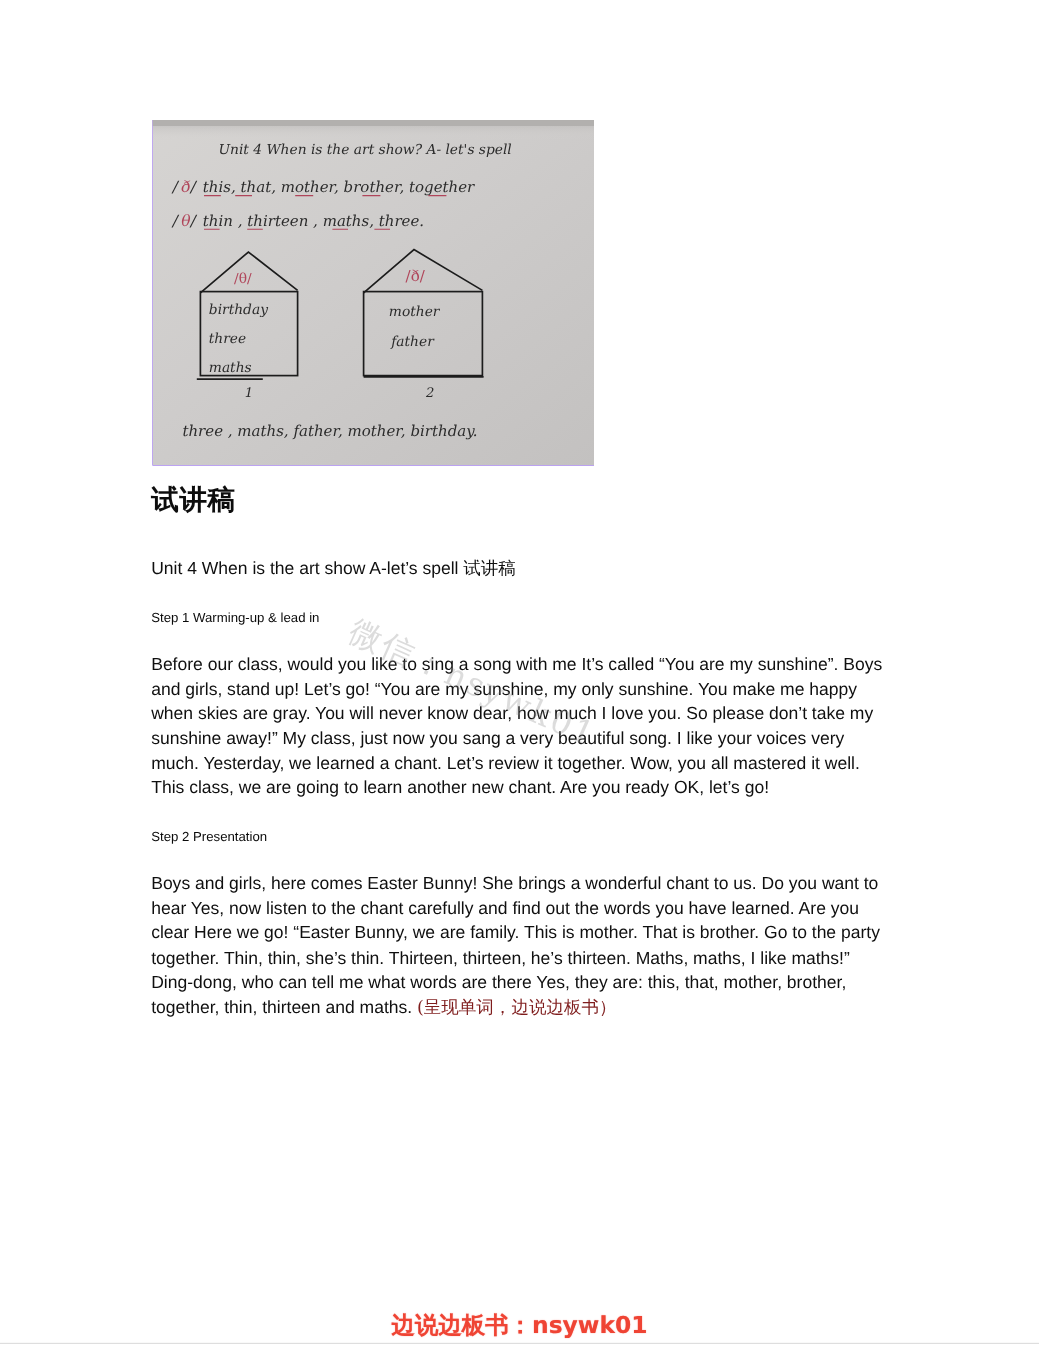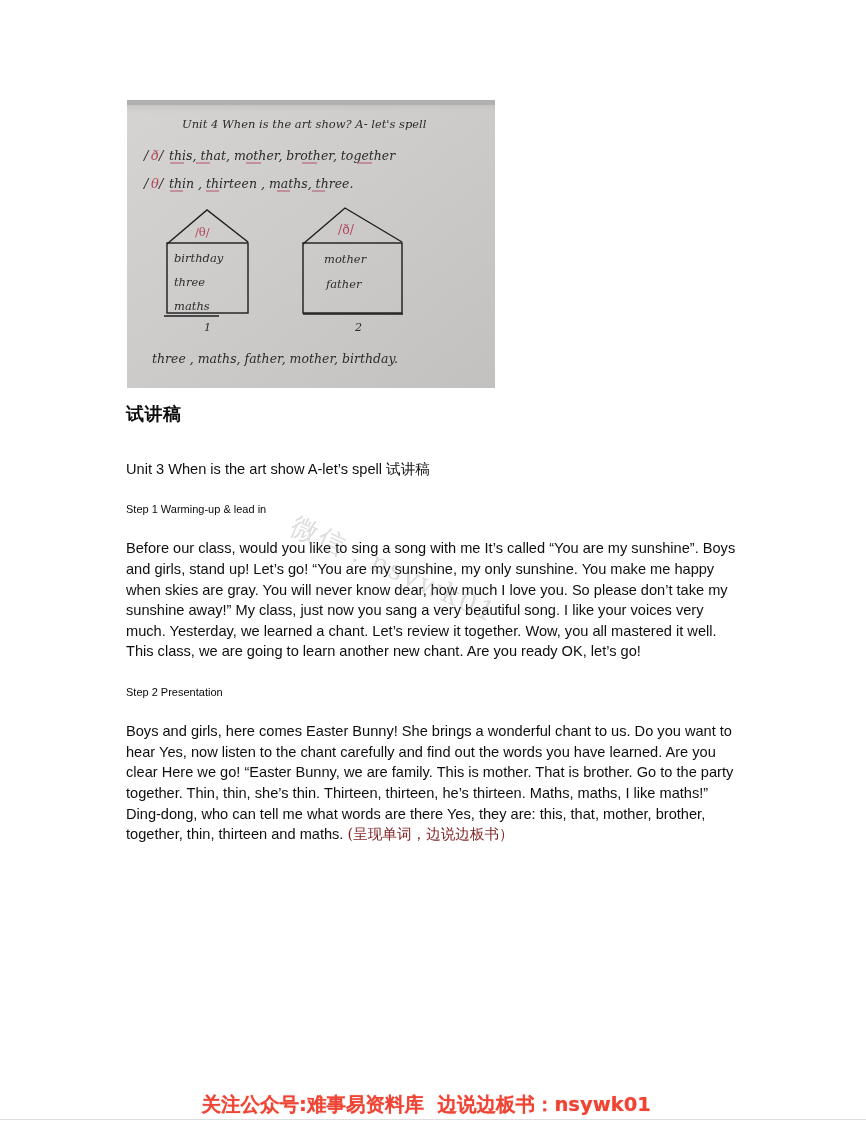--- a/index.html
+++ b/index.html
@@ -35,21 +35,21 @@
 
   
   .doc {
     position: absolute;
     left: 126px;
     top: 404px;
     width: 616px;
   }
   .h1-cn {
     font-family: "DejaVu Serif", serif;
-    font-size: 18px;
+    font-size: 23px;
     font-weight: bold;
     color: #0d0d0d;
     letter-spacing: 0.5px;
     margin: 0 0 34px 0;
     line-height: 1.15;
   }
   .body-p {
     font-size: 14.6px;
     line-height: 20.6px;
     color: #0f0f0f;
@@ -186,37 +186,36 @@
       <text x="228" y="231" font-family="DejaVu Serif, serif" font-style="italic" font-size="11" fill="#2b2b2b">2</text>
 
       <text x="25" y="263" font-family="DejaVu Serif, serif" font-style="italic" font-size="12.5" fill="#2b2b2b">three , maths, father, mother, birthday.</text>
     </svg>
   </div>
 
   <div class="doc">
 
     <h1 class="h1-cn">试讲稿</h1>
 
-    <p class="body-p">Unit 3 When is the art show A-let’s spell 试讲稿</p>
+    <p class="body-p">Unit 4 When is the art show A-let’s spell 试讲稿</p>
 
     <h2 class="h2 sp-top">Step 1 Warming-up &amp; lead in</h2>
 
 
     <p class="body-p tight">Before our class, would you like to sing a song with me It’s called “You are my sunshine”. Boys and girls, stand up! Let’s go! “You are my sunshine, my only sunshine. You make me happy when skies are gray. You will never know dear, how much I love you. So please don’t take my sunshine away!” My class, just now you sang a very beautiful song. I like your voices very much. Yesterday, we learned a chant. Let’s review it together. Wow, you all mastered it well. This class, we are going to learn another new chant. Are you ready OK, let’s go!</p>
 
     <h2 class="h2 sp-top">Step 2 Presentation</h2>
 
     <p class="body-p"><span>Boys and girls, here comes Easter Bunny! She brings a wonderful chant to us. Do you want to hear Yes, now listen to the chant carefully and find out the words you have learned. Are you clear Here we go! “Easter Bunny, we are family. This is mother. That is brother. Go to the party together. Thin, thin, she’s thin. Thirteen, thirteen, he’s thirteen. Maths, maths, I like maths!” Ding-dong, who can tell me what words are there Yes, they are: this, that, mother, brother, together, thin, thirteen and maths. </span><span class="cn-inline">(呈现单词，边说边板书）</span></p>
 
   </div>
 
   <div class="watermark">微信：nsywk01</div>
 
   <div class="footer">
-    <span class="footer-text">关注公众号:难事易资料库</span>
     <span class="footer-text">&nbsp;&nbsp;</span>
     <span class="footer-text">边说边板书：</span>
     <span class="footer-text wx">nsywk01</span>
     <span class="footer-text">&nbsp;&nbsp;</span>
   </div>
   <div class="footer-rule"></div>
 
 </div>
 
 </body></html>

